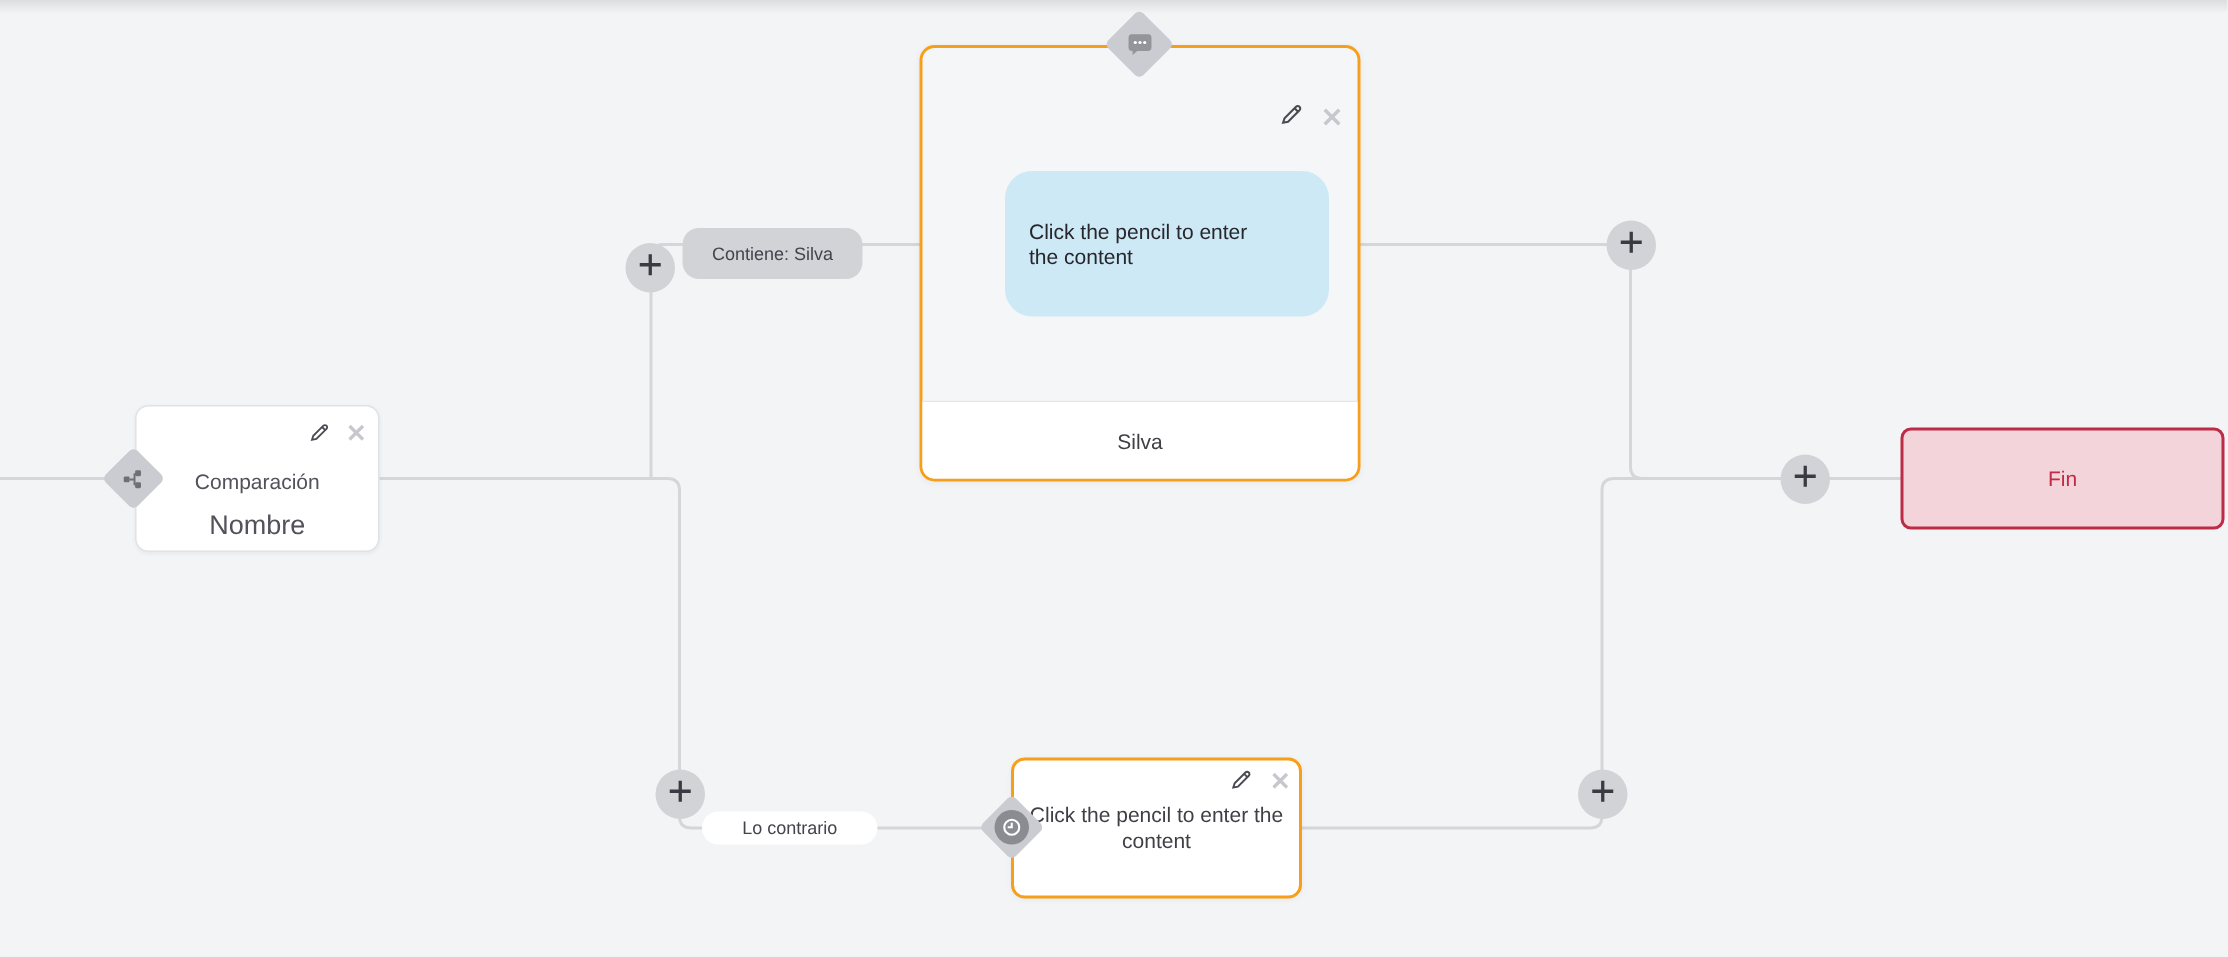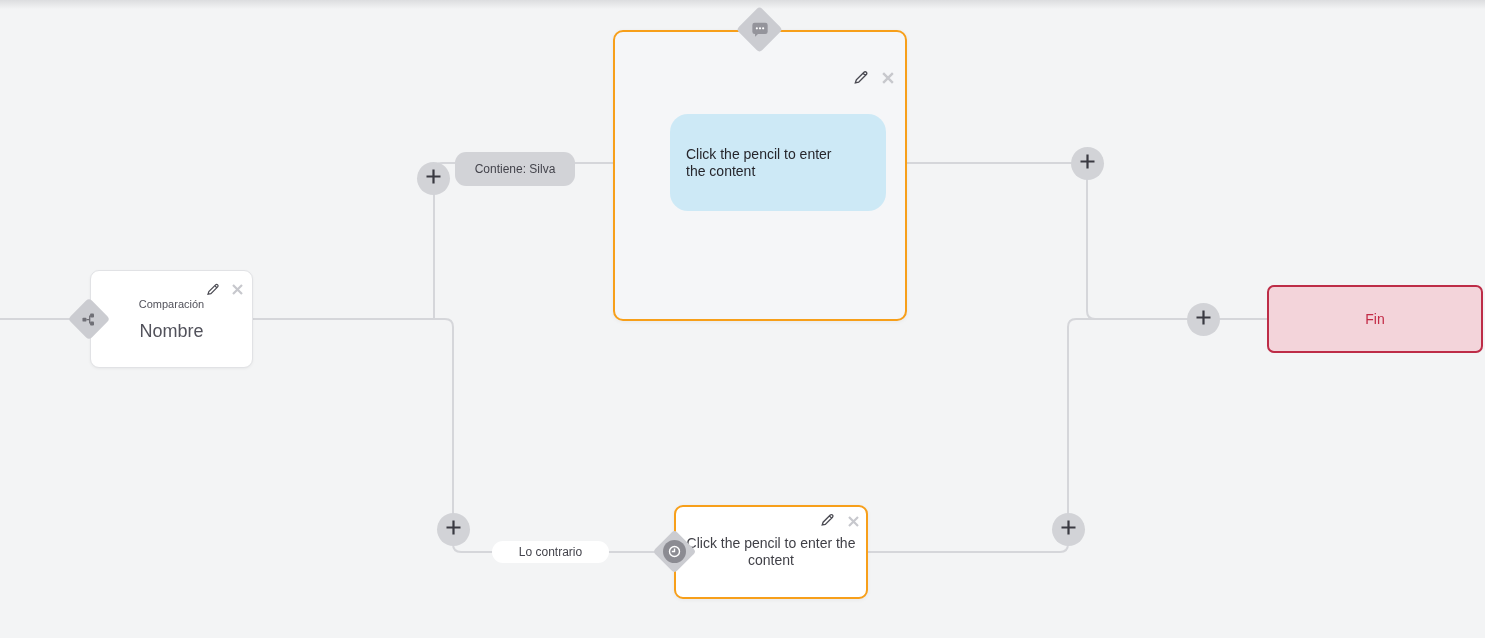--- a/index.html
+++ b/index.html
@@ -51,21 +51,21 @@
     transform: rotate(45deg);
   }
   .diamond .dicon { position: relative; z-index: 1; display: flex; align-items: center; justify-content: center; }
 
   
   .node.condition {
     left: 90px; top: 270px; width: 163px; height: 98px;
     background: #ffffff; border: 1.5px solid #e1e2e5; border-radius: 9px;
     box-shadow: 0 1px 3px rgba(0,0,0,.05);
   }
-  .condition .line1 { margin-top: 27px; text-align: center; font-size: 11px; color: #52525b; }
+  .condition .line1 { margin-top: 42px; text-align: center; font-size: 14px; color: #52525b; }
   .condition .line2 { margin-top: 11px; text-align: center; font-size: 18px; color: #52525b; }
 
   
   .node.message {
     left: 613px; top: 30px; width: 294px; height: 291px;
     background: #f5f6f8; border: 2px solid #f79f1a; border-radius: 10px;
     box-shadow: 0 1px 4px rgba(0,0,0,.05);
   }
   .message .bubble {
     position: absolute; left: 55px; top: 82px; width: 216px; height: 97px;
@@ -111,21 +111,21 @@
 
   <svg class="edges" width="1485" height="638">
     <path d="M 0 319 H 78"></path>
     <path d="M 253 319 H 445 Q 453 319 453 327 V 544 Q 453 552 461 552 H 658"></path>
     <path d="M 434 319 V 171 Q 434 163 442 163 H 614"></path>
     <path d="M 906 163 H 1079 Q 1087 163 1087 171 V 311 Q 1087 319 1095 319 H 1267"></path>
     <path d="M 867 552 H 1060 Q 1068 552 1068 544 V 327 Q 1068 319 1076 319 H 1267"></path>
   </svg>
 
   <div class="pill gray" style="left:455px; top:152px; width:120px; height:34px;">Contiene: Silva</div>
-  <div class="pill white" style="left:492px; top:541px; width:117px; height:22px;">Lo contrario</div>
+  <div class="pill white" style="left:468px; top:541px; width:117px; height:22px;">Lo contrario</div>
 
   <div class="plus-btn" style="left:417px; top:162px;">
     <span class="nodrag">
       <svg width="17" height="17" viewBox="0 0 17 17">
           <path d="M8.5 1.5 V15.5 M1.5 8.5 H15.5" stroke="#3a3a42" stroke-width="2.2"></path>
         </svg>
     </span>
   </div>
   <div class="plus-btn" style="left:437px; top:513px;">
     <span class="nodrag">
@@ -199,20 +199,23 @@
     <div class="icon-btn" style="right:8px; top:39px;">
       <span>
         <svg width="14" height="14" viewBox="0 0 13 13">
             <path d="M2 2 L11 11 M11 2 L2 11" stroke="#c7c8cd" stroke-width="2.2"></path>
           </svg>
       </span>
     </div>
     <div class="bubble">
       <span>Click the pencil to enter the content</span>
     </div>
+    <div class="footer">
+      <span>Silva</span>
+    </div>
   </div>
   <div class="diamond" style="left:743px; top:13px; width:33px; height:33px;">
     <span class="dshape nodrag"></span>
     <span class="dicon">
       <svg width="18" height="17" viewBox="0 0 20 18">
         <rect x="1.5" y="1.5" width="17" height="12.5" rx="2.5" fill="#94949b"></rect>
         <path d="M4.5 13 V17 L9 13 Z" fill="#94949b"></path>
         <circle cx="6.5" cy="7.7" r="1.2" fill="#ffffff"></circle>
         <circle cx="10" cy="7.7" r="1.2" fill="#ffffff"></circle>
         <circle cx="13.5" cy="7.7" r="1.2" fill="#ffffff"></circle>

